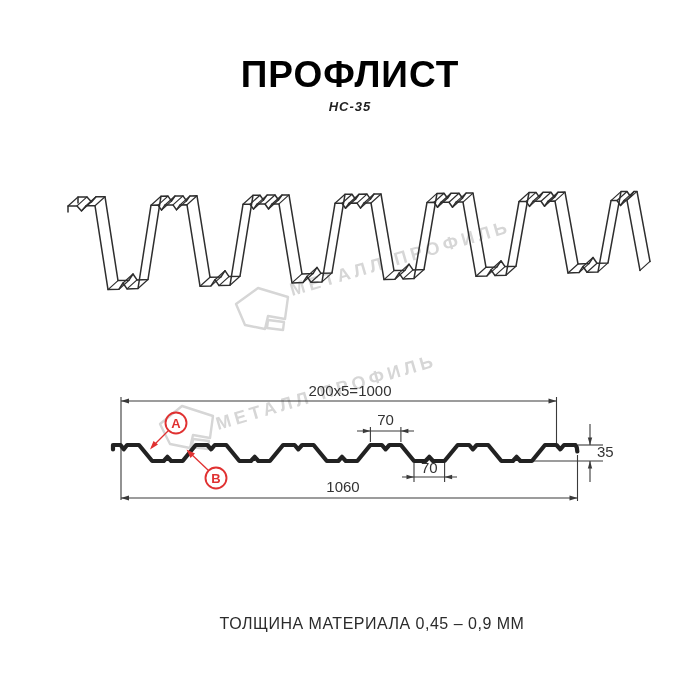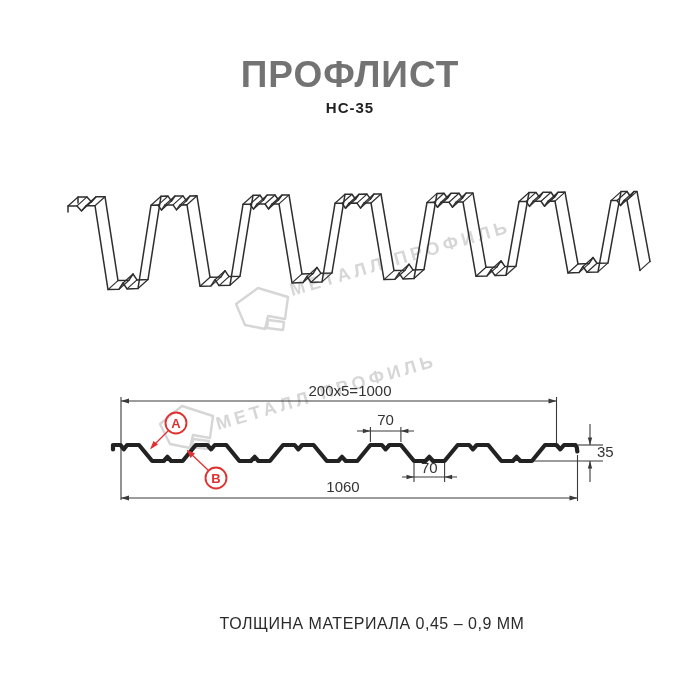--- a/index.html
+++ b/index.html
@@ -1,21 +1,21 @@
 <!DOCTYPE html>
 <html><head>
 <meta charset="utf-8">
 <style>
   html,body{margin:0;padding:0;background:#ffffff;}
   .page{position:relative;width:700px;height:700px;background:#ffffff;overflow:hidden;
         font-family:"Liberation Sans",sans-serif;}
   .title{position:absolute;left:0;right:0;top:54px;text-align:center;
-         font-size:37px;font-weight:800;letter-spacing:1px;color:#737373;}
+         font-size:37px;font-weight:800;letter-spacing:1px;color:#000000;}
   .subtitle{position:absolute;left:0;right:0;top:99px;text-align:center;
-         font-size:15px;font-weight:700;letter-spacing:1px;color:#222;}
+         font-size:13px;font-weight:700;letter-spacing:1px;color:#222;font-style:italic;}
   .footer{position:absolute;left:0;right:0;top:615px;text-align:center;
          font-size:16px;font-weight:500;letter-spacing:.5px;color:#2b2b2b;margin-left:44px;}
   svg{position:absolute;left:0;top:0;}
   .dimtxt{font-family:"Liberation Sans",sans-serif;font-size:15px;fill:#333;}
   .redtxt{font-family:"Liberation Sans",sans-serif;font-size:13px;font-weight:600;fill:#e03131;}
   .wmtxt{font-family:"Liberation Sans",sans-serif;font-size:18px;font-weight:700;
          letter-spacing:4px;fill:#d6d6d6;}
 </style>
 </head>
 <body>

